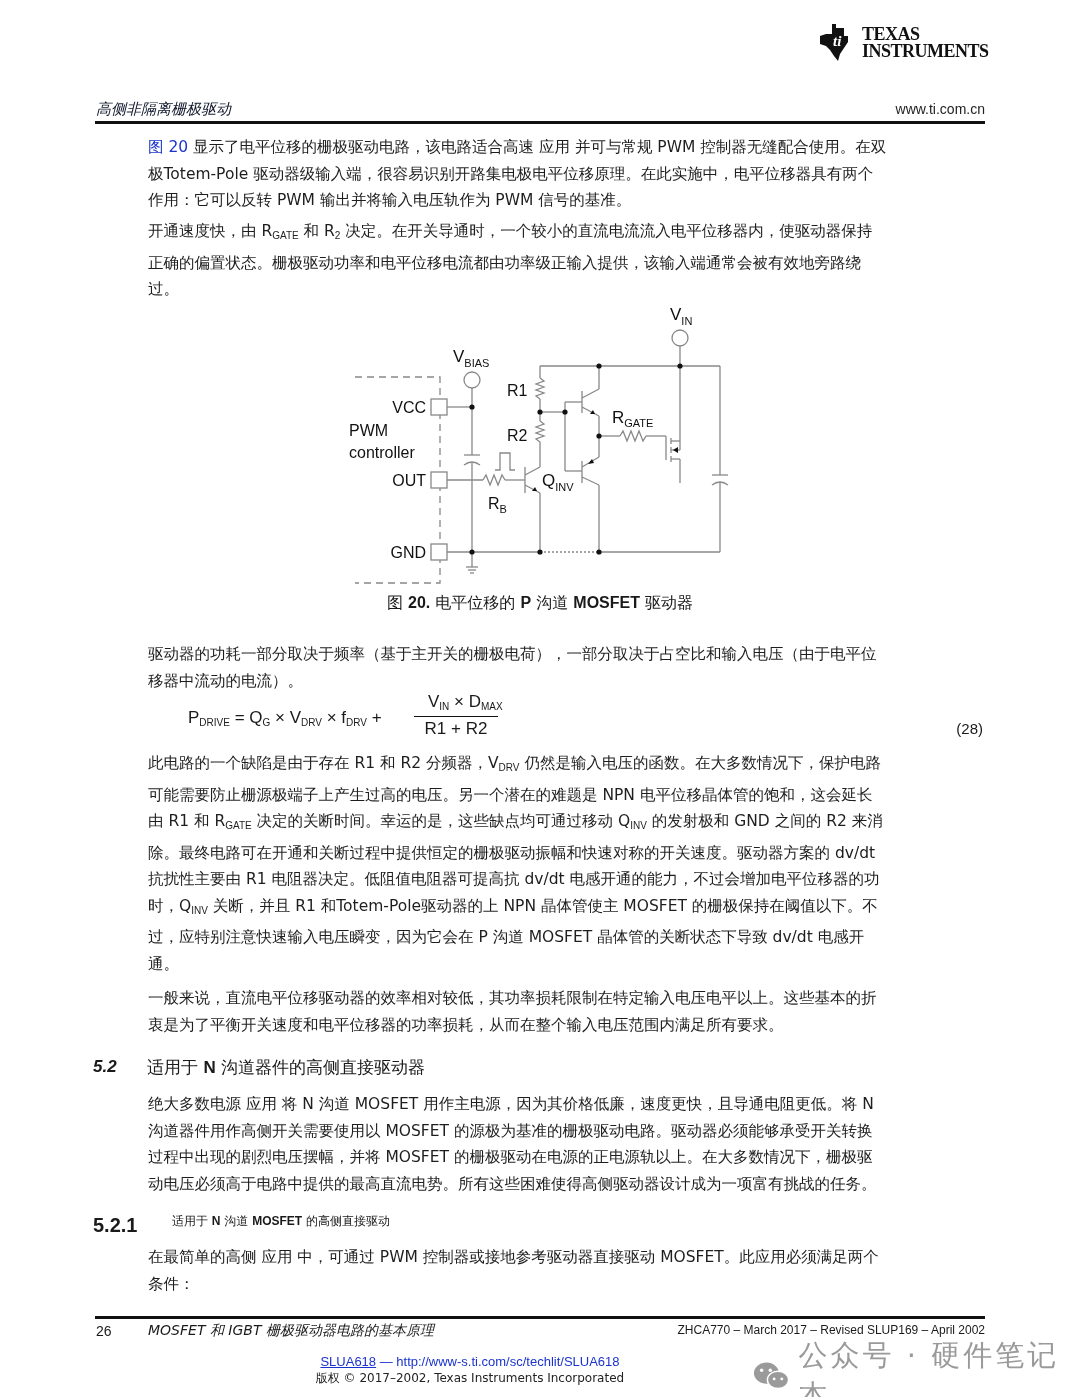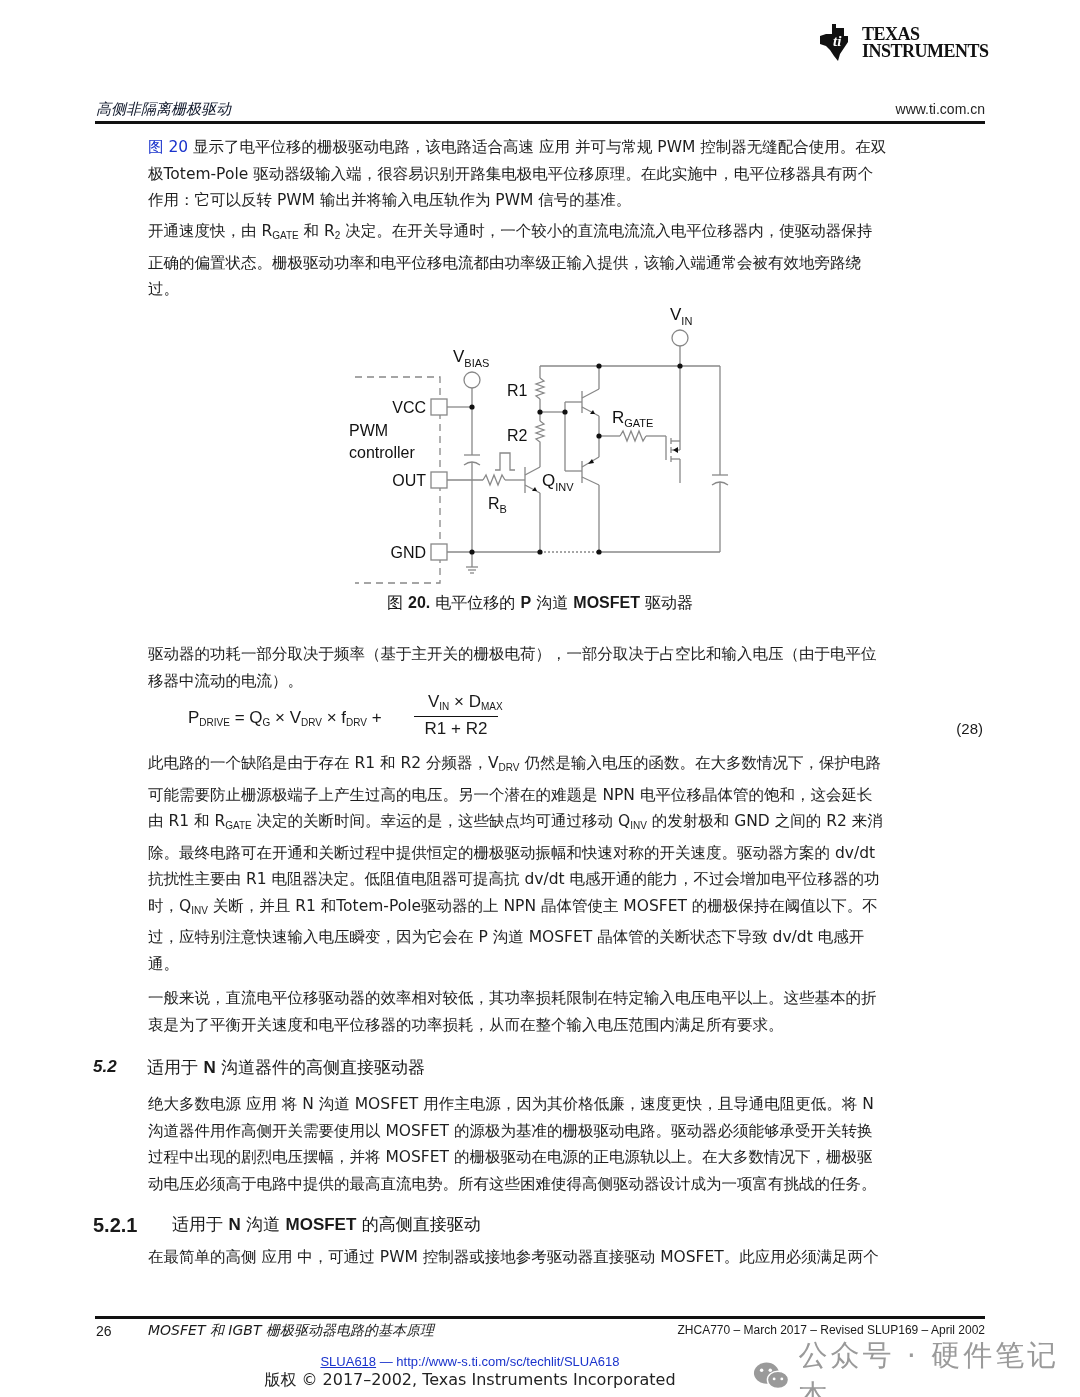--- a/index.html
+++ b/index.html
@@ -29,29 +29,29 @@
   .fig-caption b { font-family: "Liberation Sans", sans-serif; font-weight: bold; }
 
   .eq { left: 188px; top: 692px; width: 800px; height: 50px; font-family: "Liberation Sans", sans-serif; font-size: 17px; }
   .eq-num { right: 97px; top: 720px; font-family: "Liberation Sans", sans-serif; font-size: 15px; }
 
   .sec-num { left: 93px; font-family: "Liberation Sans", sans-serif; font-weight: bold; font-size: 17px; }
   .sec-title { font-size: 17px; }
   .sec52-num { top: 1057px; font-style: italic; }
   .sec52-title { left: 147px; top: 1056px; }
   .sec521-num { top: 1214px; font-size: 20px; }
-  .sec521-title { left: 172px; top: 1213px; font-size: 17px; }
+  .sec521-title { left: 172px; top: 1213px; font-size: 12px; }
 
   .foot-rule { left: 95px; top: 1316px; width: 890px; height: 3px; background: #111; }
   .foot-page { left: 96px; top: 1323px; font-family: "Liberation Sans", sans-serif; font-size: 14px; }
   .foot-title { left: 148px; top: 1322px; font-size: 14px; font-style: italic; }
   .foot-right { right: 95px; top: 1323px; font-family: "Liberation Sans", sans-serif; font-size: 12px; }
   .foot-link { left: 0; width: 1080px; text-align: center; top: 1354px; font-family: "Liberation Sans", sans-serif; font-size: 13px; color: #1a33cc; padding-right: 140px; box-sizing: border-box; }
   .foot-link .u { text-decoration: underline; margin-top: 44px; }
-  .foot-copy { left: 0; width: 1080px; text-align: center; top: 1370px; font-size: 16px; padding-right: 140px; box-sizing: border-box; color: #222;}
+  .foot-copy { left: 0; width: 1080px; text-align: center; top: 1370px; font-size: 12px; padding-right: 140px; box-sizing: border-box; color: #222;}
   .watermark { left: 752px; top: 1336px; font-size: 29px; color: #9a9a9a; letter-spacing: 3px; display: flex; align-items: center; }
   .watermark .wm-icon { width: 40px; height: 32px; margin-right: 8px; }
 
   svg text { font-family: "Liberation Sans", sans-serif; fill: #111; }
 </style>
 </head>
 <body>
 
 <div class="abs ti-logo">
   <svg class="abs" style="left:0;top:2px" width="40" height="40" viewBox="0 0 40 40">
@@ -240,20 +240,21 @@
   <div>动电压必须高于电路中提供的最高直流电势。所有这些困难使得高侧驱动器设计成为一项富有挑战的任务。</div>
 </div>
 
 <div class="abs sec-num sec521-num">5.2.1</div>
 <div class="abs sec-title sec521-title">
   <span>适用于 </span><b style="font-family:'Liberation Sans',sans-serif">N</b><span> 沟道 </span><b style="font-family:'Liberation Sans',sans-serif">MOSFET</b><span> 的高侧直接驱动</span>
 </div>
 
 <div class="abs para" style="top:1244px">
   <div>在最简单的高侧 应用 中，可通过 PWM 控制器或接地参考驱动器直接驱动 MOSFET。此应用必须满足两个</div>
+  <div>条件：</div>
 </div>
 
 <div class="abs foot-rule"></div>
 <div class="abs foot-page">26</div>
 <div class="abs foot-title">MOSFET 和 IGBT 栅极驱动器电路的基本原理</div>
 <div class="abs foot-right">ZHCA770 – March 2017 – Revised SLUP169 – April 2002</div>
 <div class="abs foot-link">
   <span class="u">SLUA618</span><span> — </span><span>http://www-s.ti.com/sc/techlit/SLUA618</span>
 </div>
 <div class="abs foot-copy">版权 © 2017–2002, Texas Instruments Incorporated</div>

